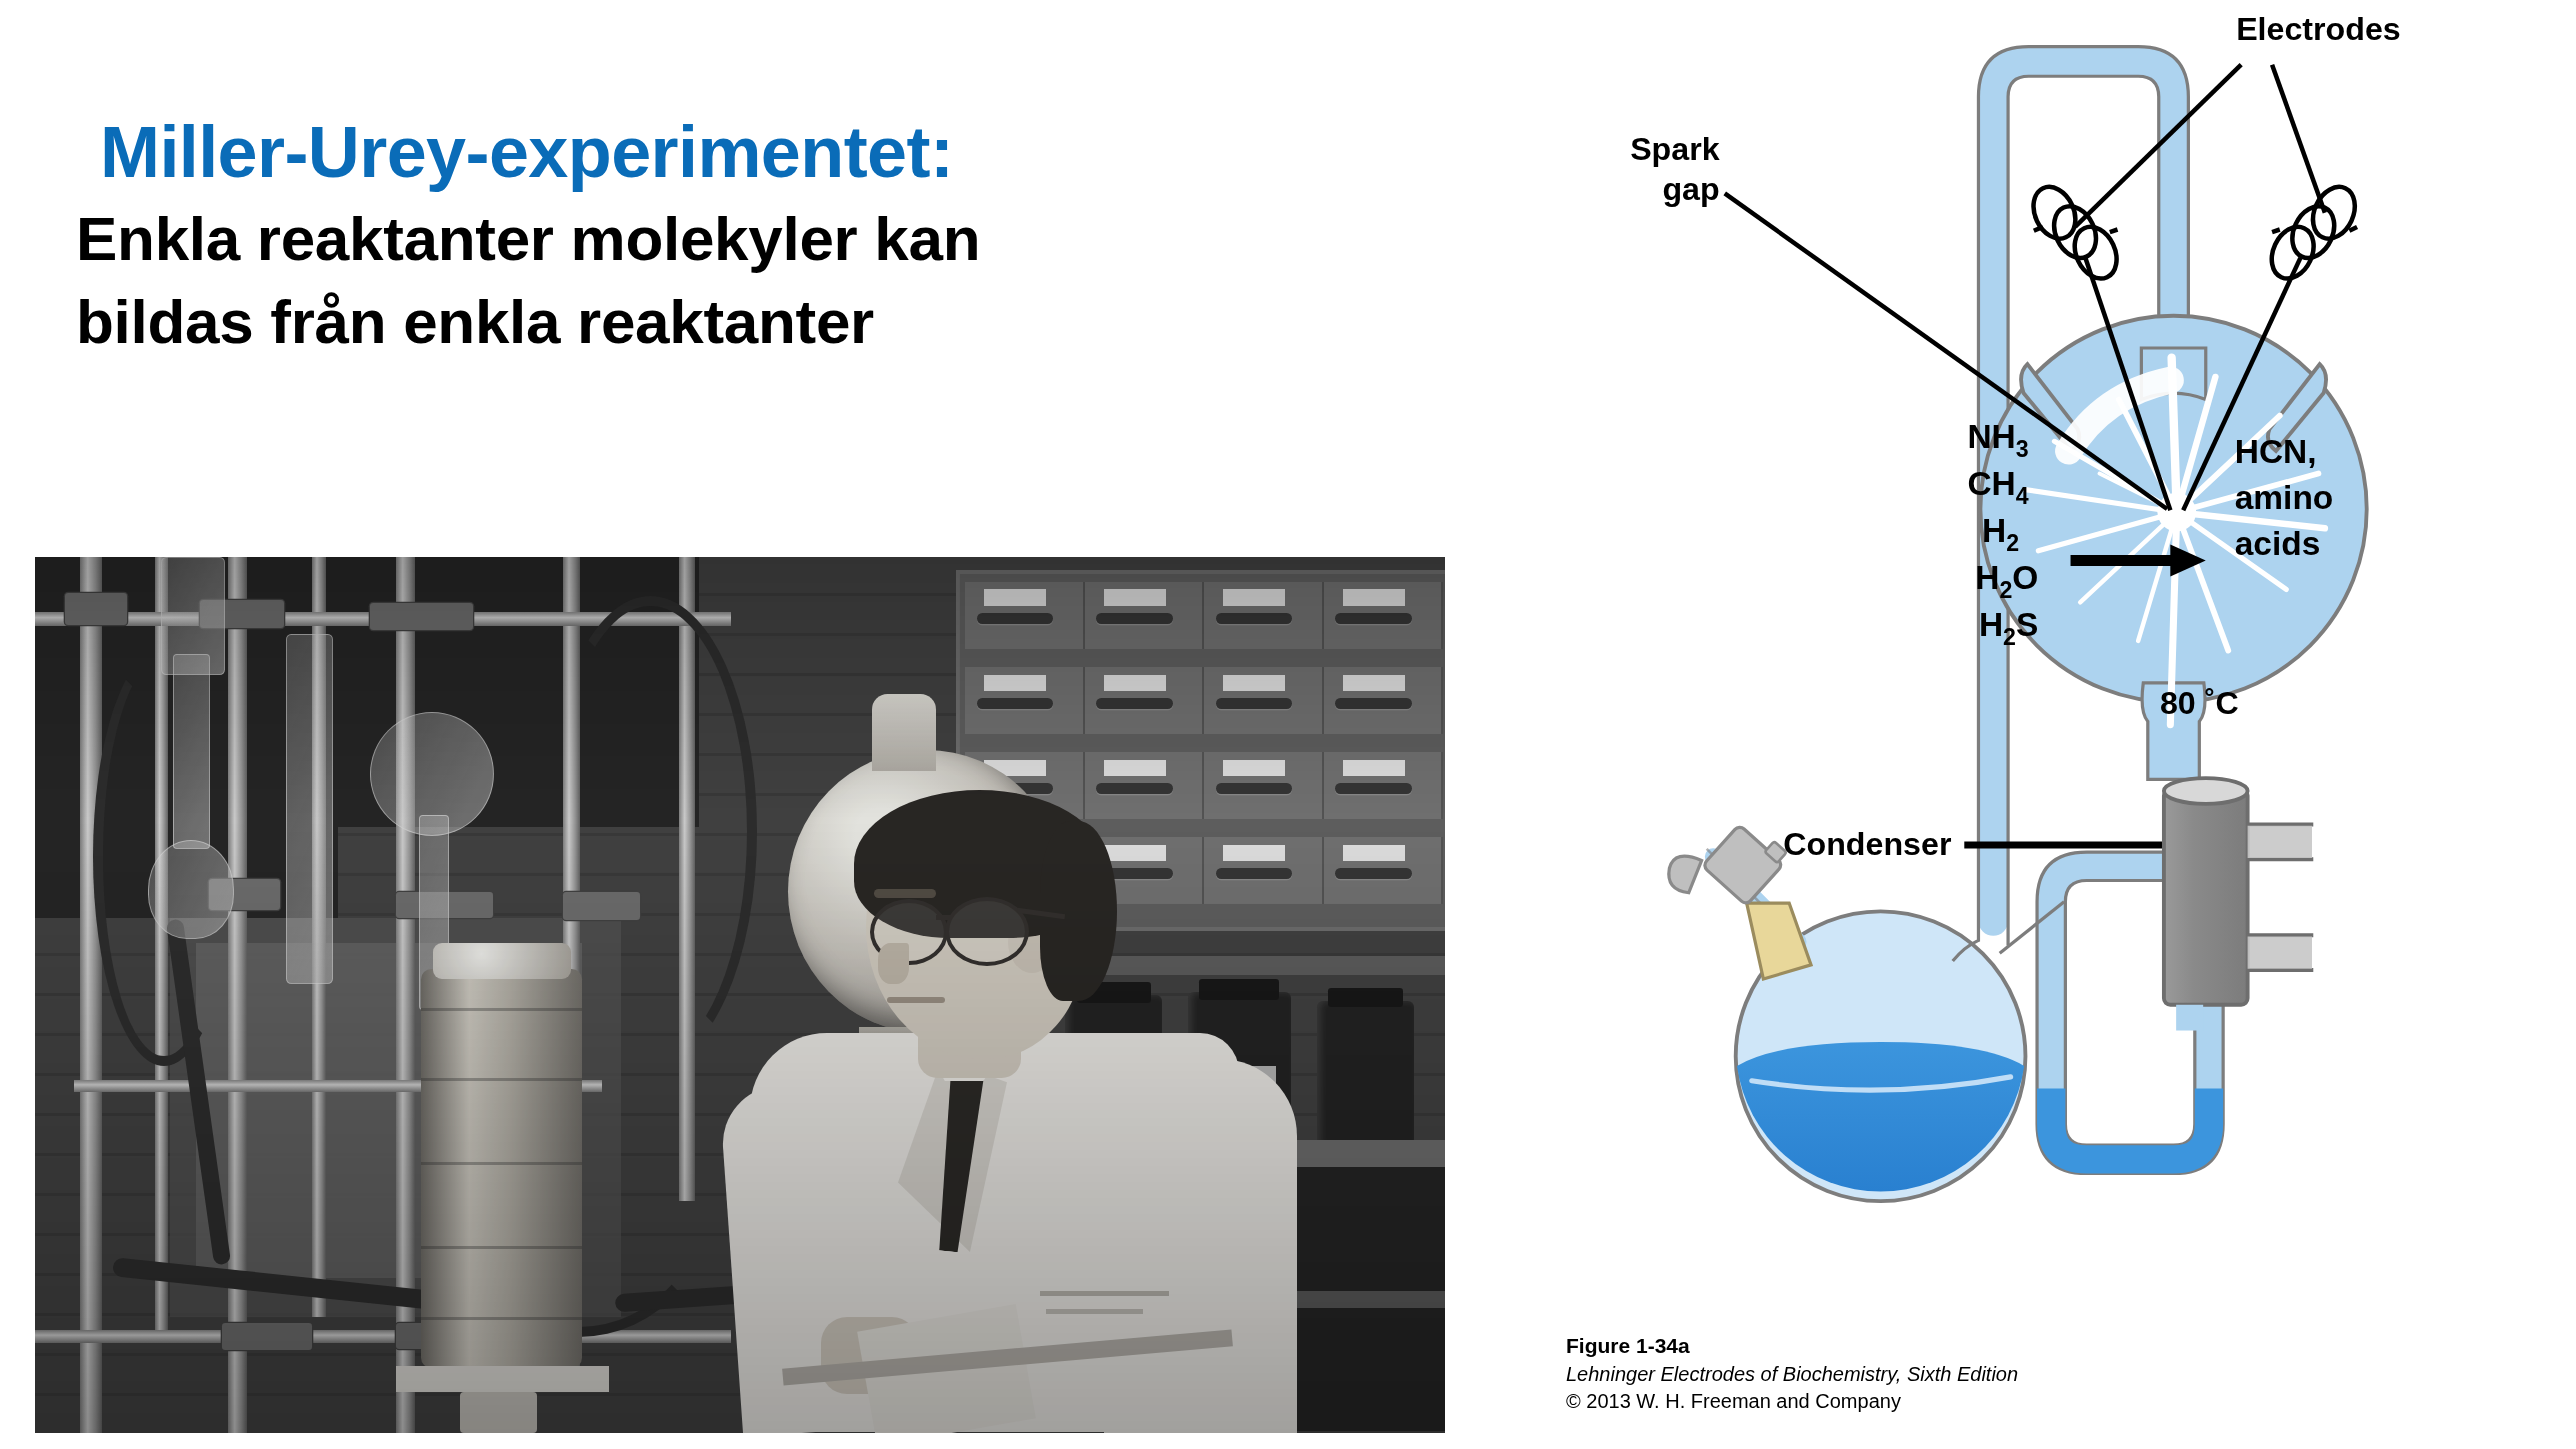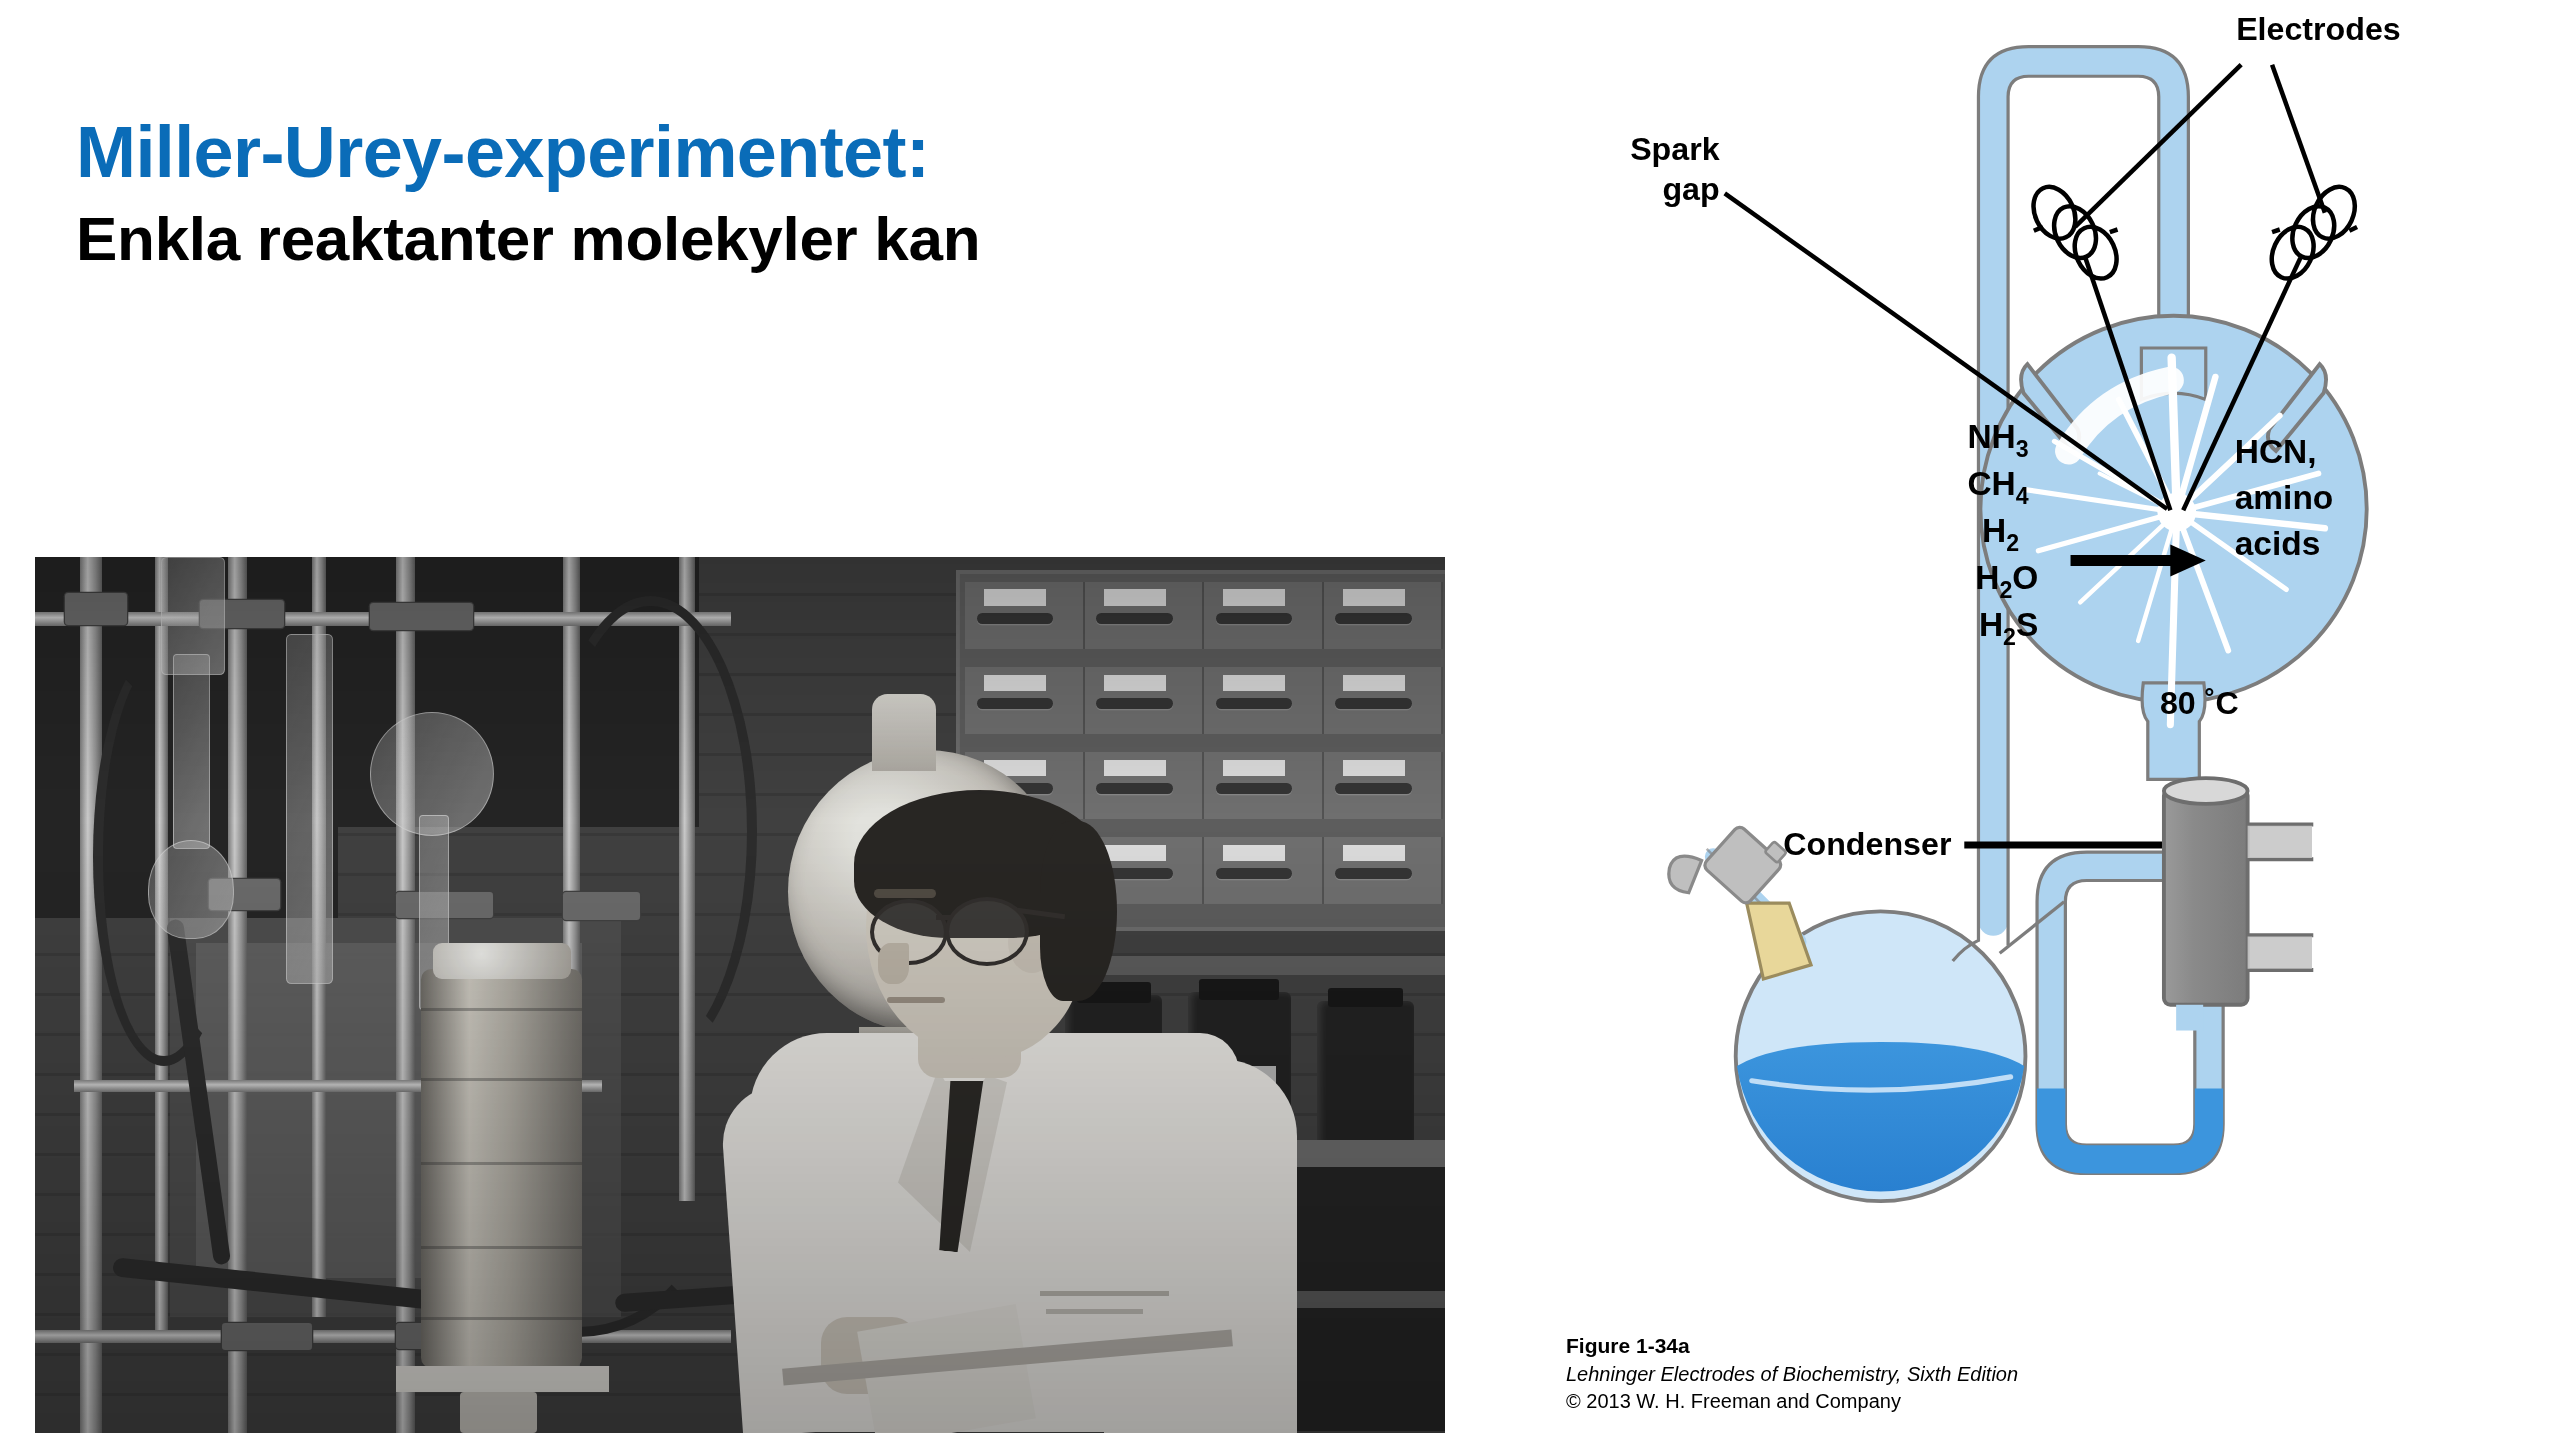--- a/index.html
+++ b/index.html
@@ -3,21 +3,21 @@
 <meta charset="utf-8">
 <style>
   html,body{margin:0;padding:0;background:#fff;}
   body{width:2576px;height:1449px;position:relative;overflow:hidden;
        font-family:"Liberation Sans",sans-serif;}
   .slide{position:absolute;inset:0;background:#ffffff;}
 
   
   #title-block{position:absolute;left:76px;top:109px;width:1159px;}
   #title-line1{font-size:72px;font-weight:bold;color:#0A6CB8;line-height:1.22;
-               letter-spacing:-0.6px;white-space:nowrap;}
+               letter-spacing:-0.6px;white-space:nowrap;margin-left:24px;}
   .subtitle-line{font-size:62px;font-weight:bold;color:#000000;line-height:1.34;
                  letter-spacing:-0.3px;white-space:nowrap;}
 
   
   #photo{position:absolute;left:35px;top:557px;width:1410px;height:876px;
          overflow:hidden;background:#2a2a2a;}
   .ph{position:absolute;}
   .wall{left:0;top:0;width:100%;height:100%;
         background:
           repeating-linear-gradient(0deg,#3a3a3a 0 37px,#313131 37px 40px),
@@ -92,20 +92,21 @@
   #cap-copy{font-size:20px;line-height:1.36;}
 </style>
 </head>
 <body>
 
 <div class="slide">
 
   <div id="title-block">
     <div id="title-line1">Miller-Urey-experimentet:</div>
     <div class="subtitle-line">Enkla reaktanter molekyler kan</div>
+    <div class="subtitle-line">bildas från enkla reaktanter</div>
   </div>
 
   <div id="photo">
 
     <div class="ph wall"></div>
 
     <div class="ph darkpanel" style="left:0;top:0;width:303px;height:361px;"></div>
     <div class="ph darkpanel" style="left:303px;top:0;width:361px;height:270px;"></div>
     <div class="ph midpanel" style="left:135px;top:361px;width:451px;height:399px;opacity:.8;"></div>
     <div class="ph lightpanel" style="left:161px;top:386px;width:386px;height:335px;opacity:.55;"></div>

